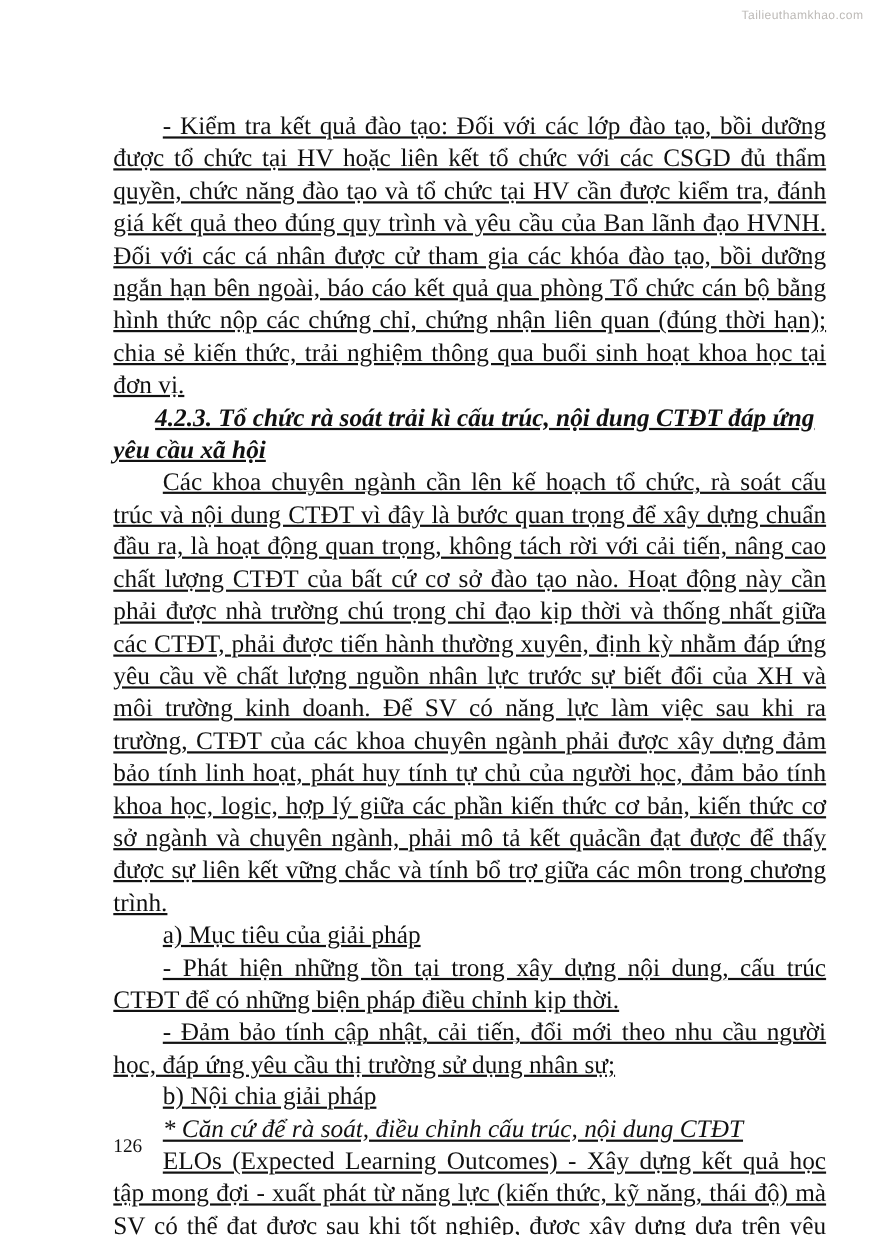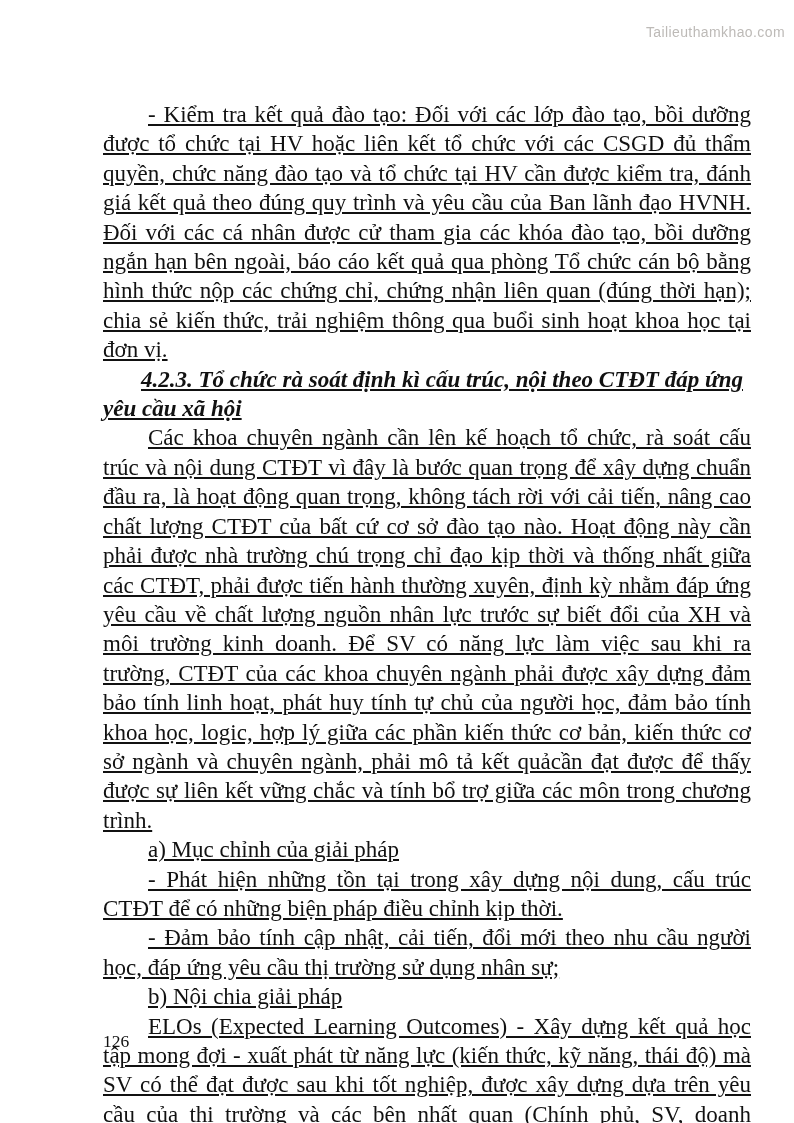--- a/index.html
+++ b/index.html
@@ -20,26 +20,25 @@
   }
   .page {
     position: absolute;
     inset: 0;
   }
   .watermark {
     position: absolute;
     top: 8px;
     right: 9px;
     font-family: "Liberation Sans", sans-serif;
-    font-size: 14px;
+    font-size: 11px;
     letter-spacing: 0.4px;
     color: var(--watermark);
     text-shadow: 1px 1px 0 #ffffff, 2px 2px 0 rgba(255,255,255,0.85);
     user-select: none;
-    margin-top: 16px;
   }
   .content {
     position: absolute;
     top: 100px;
     left: 103px;
     width: 648px;
     font-size: 23px;
     line-height: 29.4px;
     text-align: justify;
     text-decoration: underline;
@@ -69,24 +68,25 @@
 </style>
 </head>
 <body>
 
 <div class="page">
 
   <div class="watermark">Tailieuthamkhao.com</div>
 
   <div class="content">
     <p class="para">- Kiểm tra kết quả đào tạo: Đối với các lớp đào tạo, bồi dưỡng được tổ chức tại HV hoặc liên kết tổ chức với các CSGD đủ thẩm quyền, chức năng đào tạo và tổ chức tại HV cần được kiểm tra, đánh giá kết quả theo đúng quy trình và yêu cầu của Ban lãnh đạo HVNH. Đối với các cá nhân được cử tham gia các khóa đào tạo, bồi dưỡng ngắn hạn bên ngoài, báo cáo kết quả qua phòng Tổ chức cán bộ bằng hình thức nộp các chứng chỉ, chứng nhận liên quan (đúng thời hạn); chia sẻ kiến thức, trải nghiệm thông qua buổi sinh hoạt khoa học tại đơn vị.</p>
-    <p class="para heading">4.2.3. Tổ chức rà soát định kì cấu trúc, nội theo CTĐT đáp ứng yêu cầu xã hội</p>
+    <p class="para heading">4.2.3. Tổ chức rà soát trải kì cấu trúc, nội dung CTĐT đáp ứng yêu cầu xã hội</p>
     <p class="para">Các khoa chuyên ngành cần lên kế hoạch tổ chức, rà soát cấu trúc và nội dung CTĐT vì đây là bước quan trọng để xây dựng chuẩn đầu ra, là hoạt động quan trọng, không tách rời với cải tiến, nâng cao chất lượng CTĐT của bất cứ cơ sở đào tạo nào. Hoạt động này cần phải được nhà trường chú trọng chỉ đạo kịp thời và thống nhất giữa các CTĐT, phải được tiến hành thường xuyên, định kỳ nhằm đáp ứng yêu cầu về chất lượng nguồn nhân lực trước sự biết đổi của XH và môi trường kinh doanh. Để SV có năng lực làm việc sau khi ra trường, CTĐT của các khoa chuyên ngành phải được xây dựng đảm bảo tính linh hoạt, phát huy tính tự chủ của người học, đảm bảo tính khoa học, logic, hợp lý giữa các phần kiến thức cơ bản, kiến thức cơ sở ngành và chuyên ngành, phải mô tả kết quảcần đạt được để thấy được sự liên kết vững chắc và tính bổ trợ giữa các môn trong chương trình.</p>
-    <p class="para">a) Mục chỉnh của giải pháp</p>
+    <p class="para">a) Mục tiêu của giải pháp</p>
     <p class="para">- Phát hiện những tồn tại trong xây dựng nội dung, cấu trúc CTĐT để có những biện pháp điều chỉnh kịp thời.</p>
     <p class="para">- Đảm bảo tính cập nhật, cải tiến, đổi mới theo nhu cầu người học, đáp ứng yêu cầu thị trường sử dụng nhân sự;</p>
     <p class="para">b) Nội chia giải pháp</p>
+    <p class="para italic">* Căn cứ để rà soát, điều chỉnh cấu trúc, nội dung CTĐT</p>
     <p class="para">ELOs (Expected Learning Outcomes) - Xây dựng kết quả học tập mong đợi - xuất phát từ năng lực (kiến thức, kỹ năng, thái độ) mà SV có thể đạt được sau khi tốt nghiệp, được xây dựng dựa trên yêu cầu của thị trường và các bên nhất quan (Chính phủ, SV, doanh nghiệp, cựu SV).</p>
   </div>
 
   <div class="footer">126</div>
 
 </div>
 
 </body></html>

